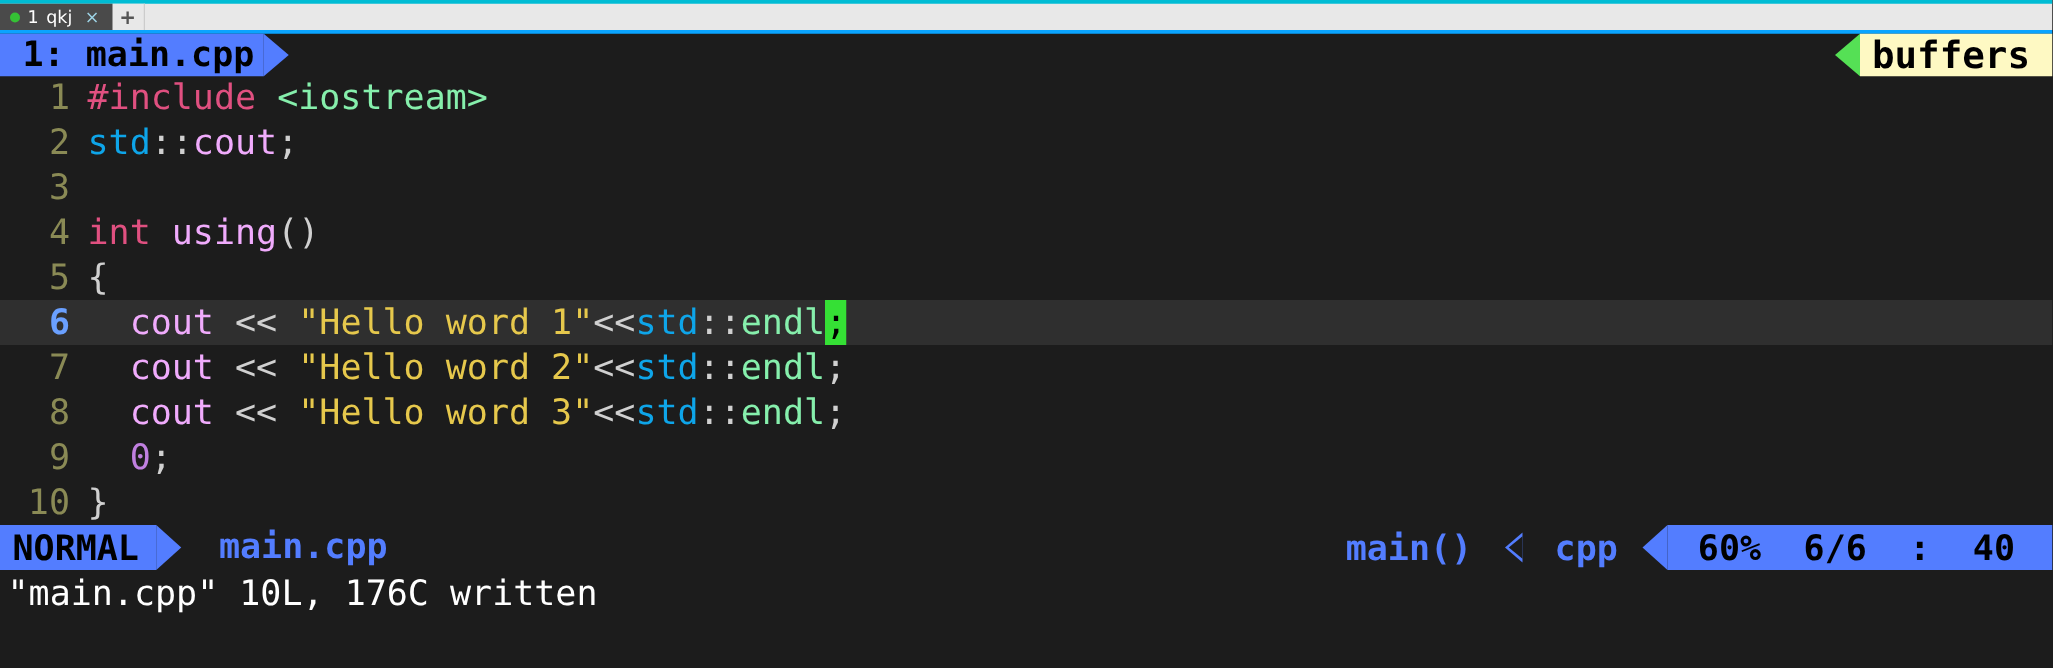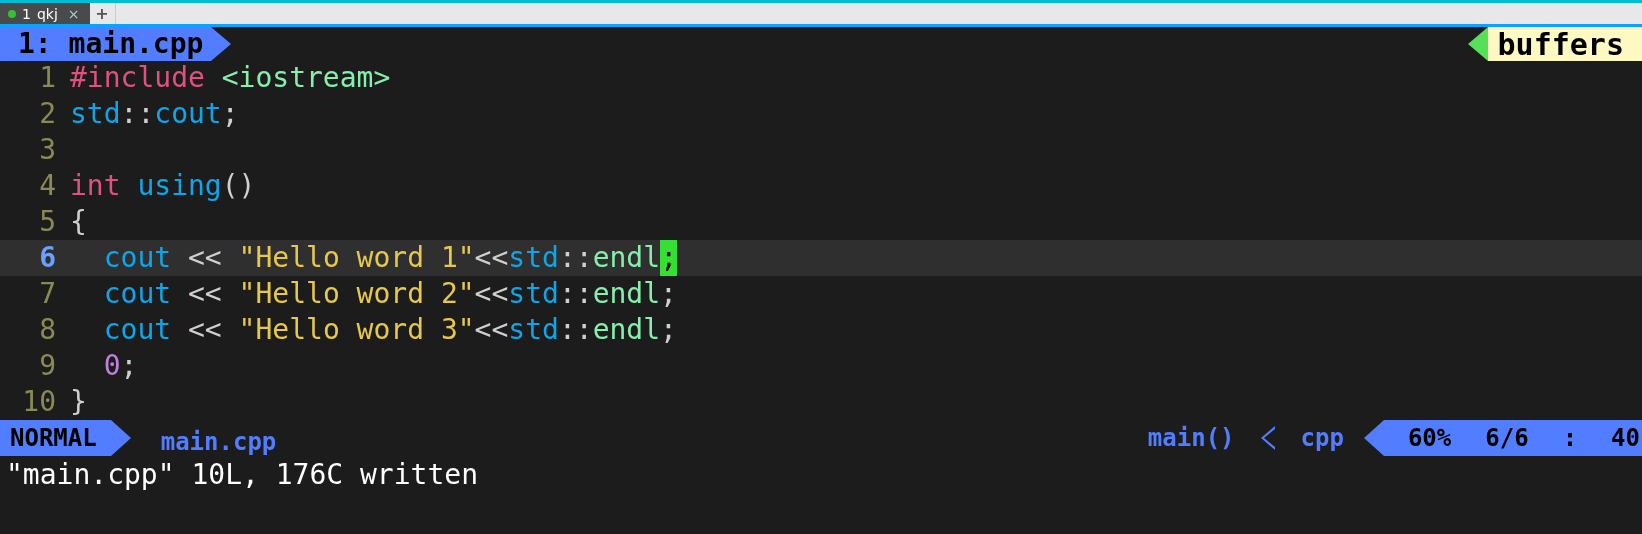--- a/index.html
+++ b/index.html
@@ -132,41 +132,41 @@
     color: #8a8a55;
   }
   .row.cursor .gutter { color: #6aa0ff; font-weight: bold; }
   .codecell { flex: 1; display: flex; align-items: center; white-space: pre; }
 
   
   .tk-pre   { color: #e05080; }   
   .tk-kw    { color: #e05080; }   
   .tk-inc   { color: #86efac; }   
   .tk-type  { color: #0ea5e9; }   
-  .tk-func  { color: #0ea5e9; }   
+  .tk-func  { color: #f0abfc; }   
   .tk-str   { color: #e6c84c; }   
   .tk-num   { color: #c080e0; }   
   .tk-punc  { color: #d0d0d0; }
   .tk-op    { color: #d0d0d0; }
   .cursor-block {
     background: #35e035;
     color: #000;
     display: inline-block;
     width: 0.62em;
     text-align: center;
   }
 
   
   .airline {
     height: 36px;
     width: 100%;
     background: #1c1c1c;
     display: flex;
-    align-items: flex-end;
-    font-size: 24px;
+    align-items: flex-start;
+    font-size: 28px;
     font-weight: bold;
     position: relative;
   }
   .air-mode {
     background: #537dff;
     color: #000;
     height: 36px;
     display: flex;
     align-items: center;
     padding: 0 14px 0 10px;
@@ -215,21 +215,21 @@
     border-top: 9px solid transparent;
     border-bottom: 9px solid transparent;
     border-right: 11px solid #1c1c1c;
   }
   .air-pos {
     background: #537dff;
     color: #000;
     height: 36px;
     display: flex;
     align-items: center;
-    padding: 0 2px 0 24px;
+    padding: 0 30px 0 24px;
     position: relative;
     gap: 34px;
   }
   .air-pos::before {
     content: "";
     position: absolute;
     left: -20px; top: 0;
     border-top: 18px solid transparent;
     border-bottom: 18px solid transparent;
     border-right: 20px solid #537dff;

